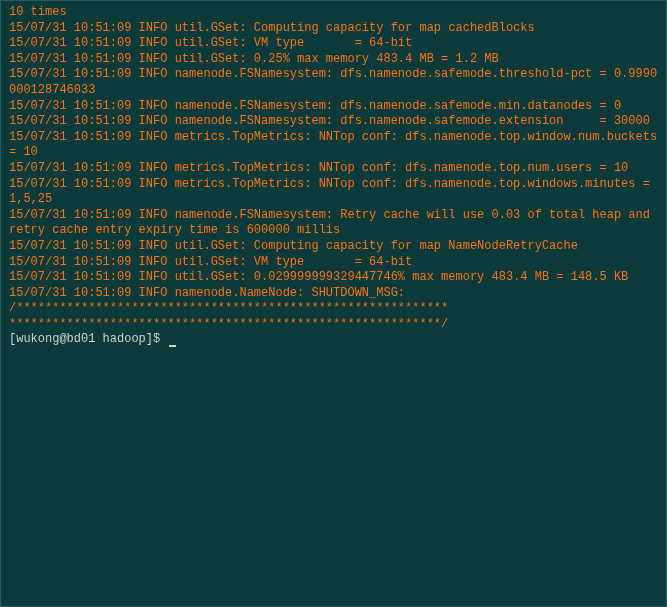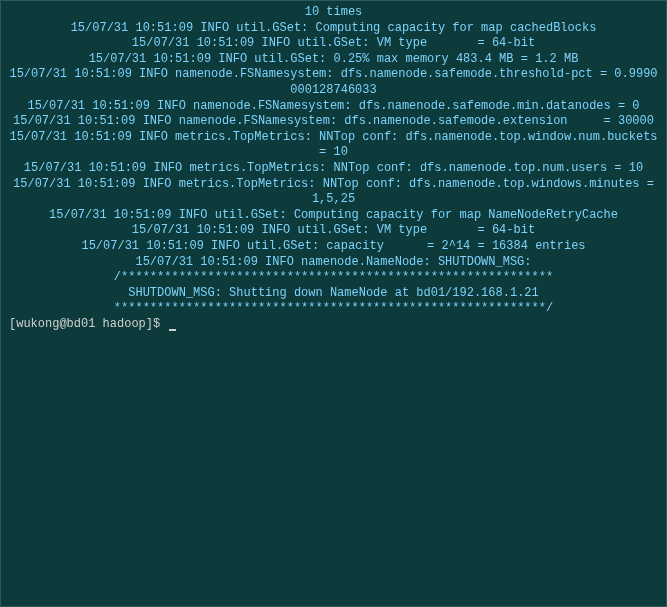--- a/index.html
+++ b/index.html
@@ -12,24 +12,23 @@
       width: 667px;
       height: 607px;
       overflow: hidden;
       font-family: 'Courier New', monospace;
       font-size: 12px;
       line-height: 1.3;
       padding: 4px 8px;
       border: 1px solid #2a5a5a;
     }
     .log-line {
-      color: #7dd3fc;
+      color: #f97316;
       white-space: pre-wrap;
       word-break: break-all;
-      text-align: center;
     }
     .prompt-line {
       color: #d0d0d0;
       font-family: Liberation Mono, monospace;
     }
     .cursor {
       display: inline-block;
       width: 7px;
       height: 2px;
       background-color: #d0d0d0;
@@ -45,21 +44,21 @@
   <div class="log-line">10 times</div>
   <div class="log-line">15/07/31 10:51:09 INFO util.GSet: Computing capacity for map cachedBlocks</div>
   <div class="log-line">15/07/31 10:51:09 INFO util.GSet: VM type       = 64-bit</div>
   <div class="log-line">15/07/31 10:51:09 INFO util.GSet: 0.25% max memory 483.4 MB = 1.2 MB</div>
   <div class="log-line">15/07/31 10:51:09 INFO namenode.FSNamesystem: dfs.namenode.safemode.threshold-pct = 0.9990000128746033</div>
   <div class="log-line">15/07/31 10:51:09 INFO namenode.FSNamesystem: dfs.namenode.safemode.min.datanodes = 0</div>
   <div class="log-line">15/07/31 10:51:09 INFO namenode.FSNamesystem: dfs.namenode.safemode.extension     = 30000</div>
   <div class="log-line">15/07/31 10:51:09 INFO metrics.TopMetrics: NNTop conf: dfs.namenode.top.window.num.buckets = 10</div>
   <div class="log-line">15/07/31 10:51:09 INFO metrics.TopMetrics: NNTop conf: dfs.namenode.top.num.users = 10</div>
   <div class="log-line">15/07/31 10:51:09 INFO metrics.TopMetrics: NNTop conf: dfs.namenode.top.windows.minutes = 1,5,25</div>
+  <div class="log-line">15/07/31 10:51:09 INFO namenode.FSNamesystem: Retry cache will use 0.03 of total heap and retry cache entry expiry time is 600000 millis</div>
   <div class="log-line">15/07/31 10:51:09 INFO util.GSet: Computing capacity for map NameNodeRetryCache</div>
   <div class="log-line">15/07/31 10:51:09 INFO util.GSet: VM type       = 64-bit</div>
-  <div class="log-line">15/07/31 10:51:09 INFO util.GSet: capacity      = 2^14 = 16384 entries</div>
+  <div class="log-line">15/07/31 10:51:09 INFO util.GSet: 0.029999999329447746% max memory 483.4 MB = 148.5 KB</div>
   <div class="log-line">15/07/31 10:51:09 INFO namenode.NameNode: SHUTDOWN_MSG:</div>
   <div class="log-line">/************************************************************</div>
-  <div class="log-line">SHUTDOWN_MSG: Shutting down NameNode at bd01/192.168.1.21</div>
   <div class="log-line">************************************************************/</div>
   <div class="prompt-line"><span>[wukong@bd01 hadoop]$ </span><span class="cursor"></span></div>
 </div>
 
 </body></html>

